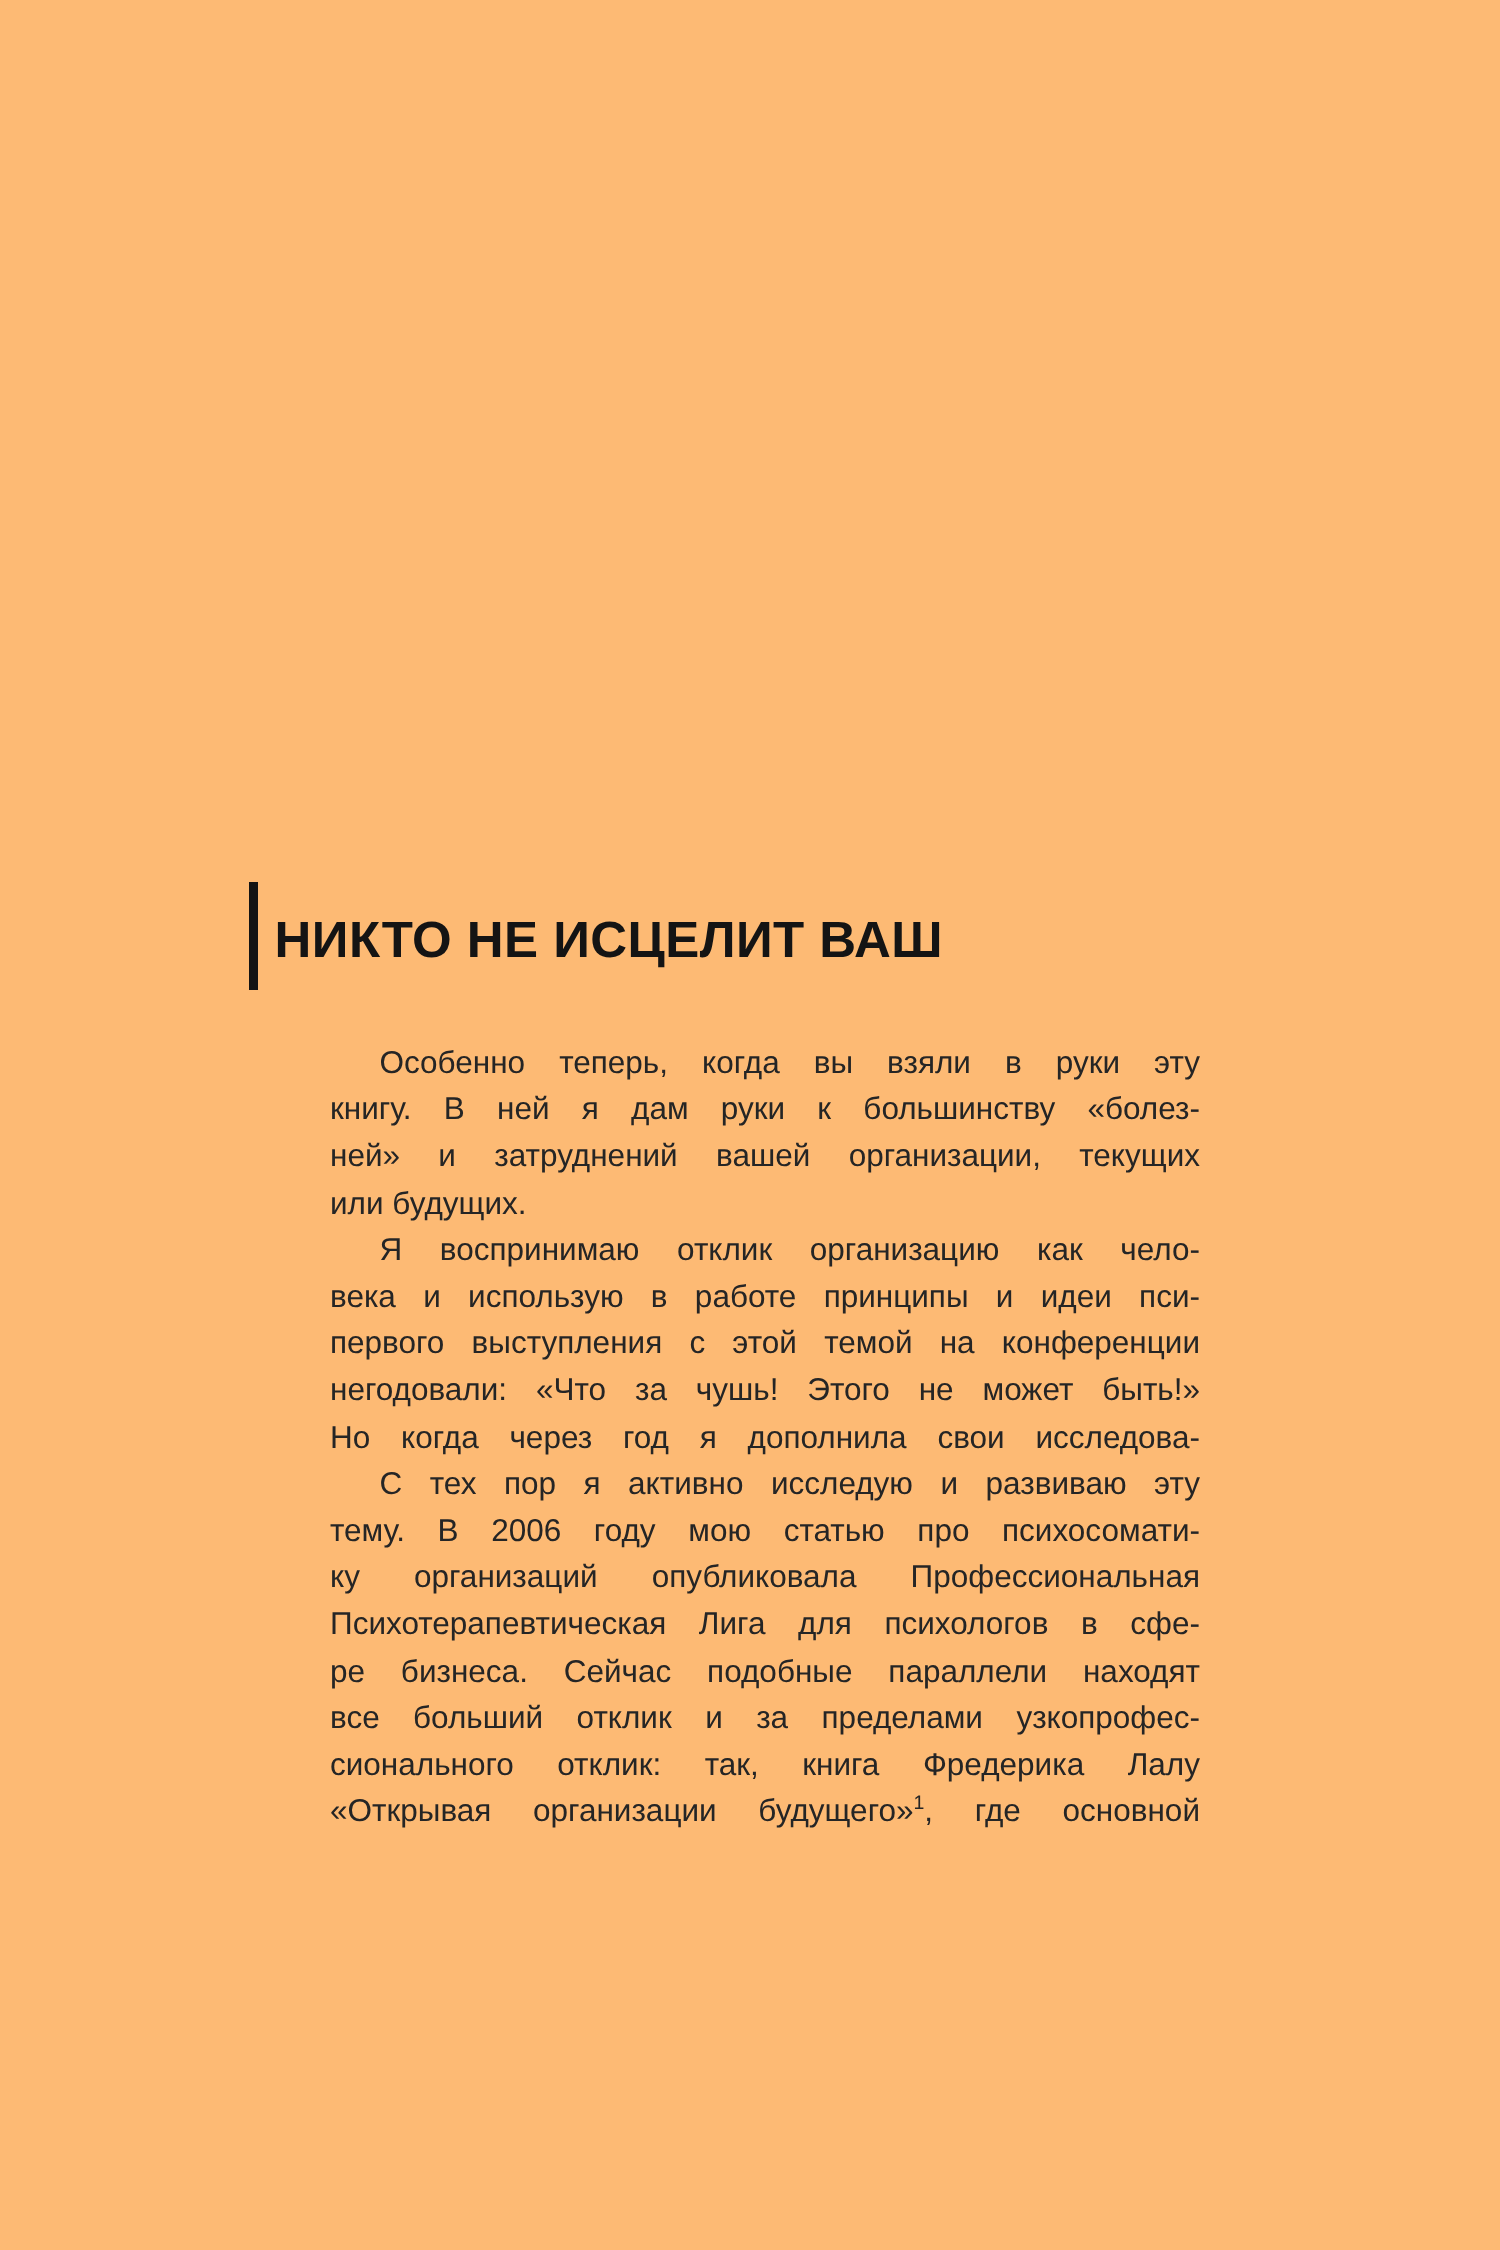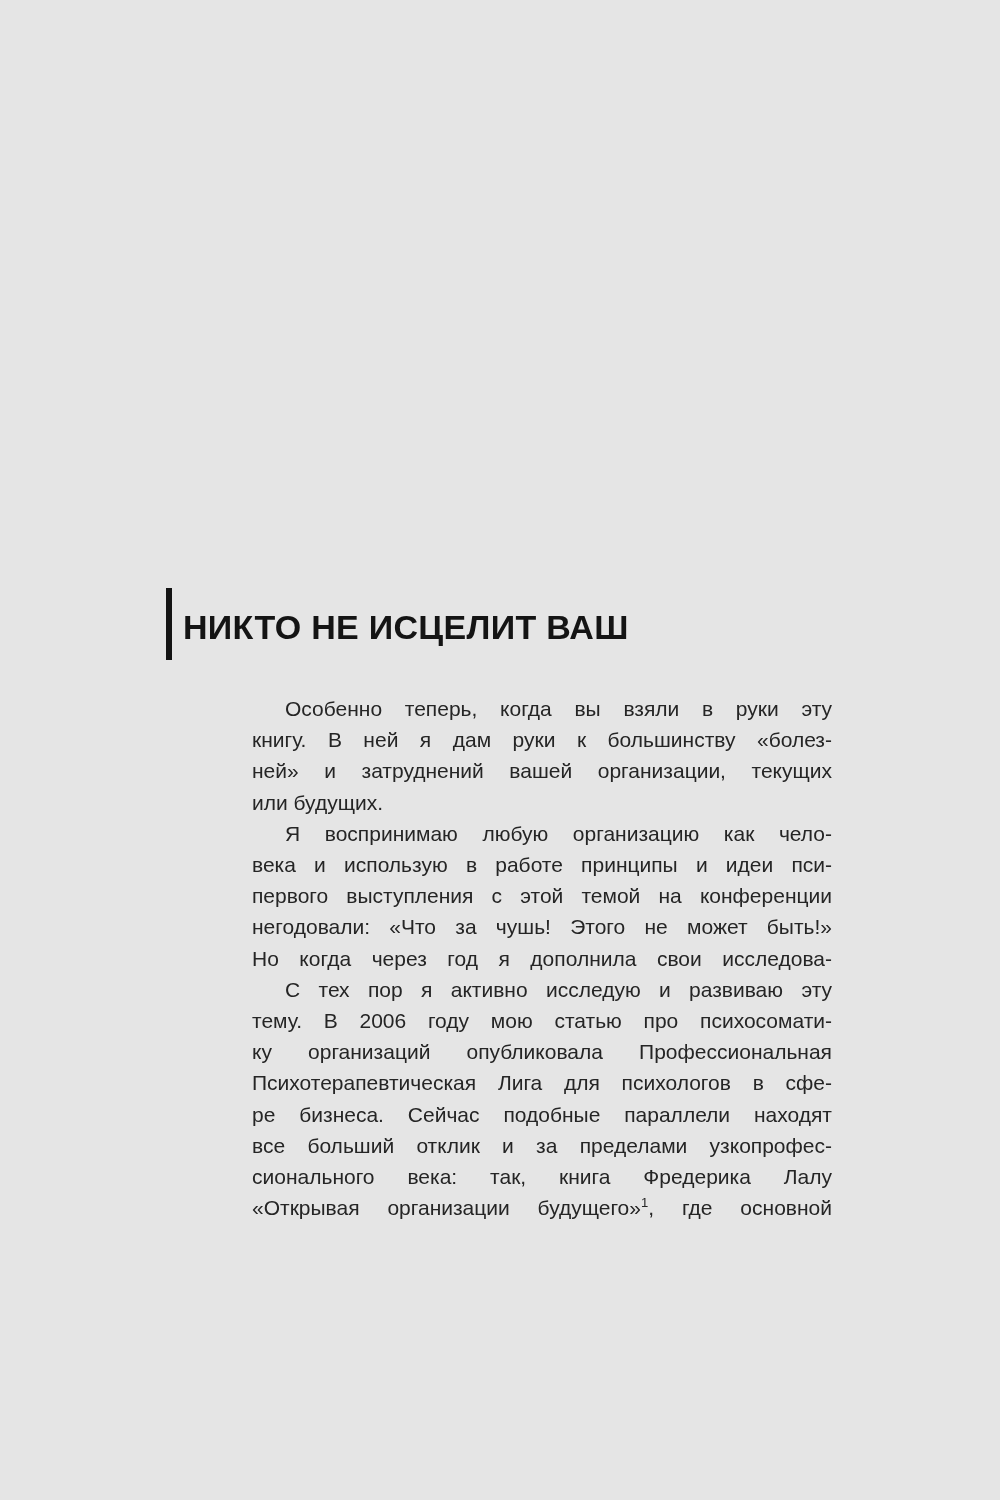--- a/index.html
+++ b/index.html
@@ -1,20 +1,20 @@
 <!DOCTYPE html>
 <html lang="ru"><head>
 <meta charset="utf-8">
 <style>
   html, body { margin: 0; padding: 0; background: #ffffff; }
   .page {
     position: relative;
     width: 1000px;
     height: 1500px;
-    background: #e5e5e5;
+    background: #fdba74;
     overflow: hidden;
     font-family: "Liberation Sans", "DejaVu Sans", sans-serif;
   }
   .accent-bar {
     position: absolute;
     left: 166px;
     top: 588px;
     width: 6px;
     height: 72px;
     background: #141414;
@@ -32,21 +32,20 @@
     text-transform: none;
   }
   .body-text {
     position: absolute;
     left: 220px;
     top: 693px;
     width: 580px;
     font-size: 21px;
     line-height: 31.2px;
     color: #252525;
-    margin-left: 32px;
   }
   .body-text .line {
     text-align: justify;
     text-align-last: justify;
     white-space: normal;
   }
   .body-text .line.indent { padding-left: 33px; }
   .body-text .line.last-left { text-align-last: left; }
   sup { font-size: 0.62em; line-height: 0; }
 </style>
@@ -59,30 +58,30 @@
       <div class="h-line">НИКТО НЕ ИСЦЕЛИТ ВАШ</div>
     </h1>
   <div class="body-text">
       <div class="paragraph">
         <div class="line indent">Особенно теперь, когда вы взяли в руки эту</div>
         <div class="line">книгу. В ней я дам руки к большинству «болез-</div>
         <div class="line">ней» и затруднений вашей организации, текущих</div>
         <div class="line last-left">или будущих.</div>
       </div>
       <div class="paragraph">
-        <div class="line indent">Я воспринимаю любую организацию как чело-</div>
+        <div class="line indent">Я воспринимаю отклик организацию как чело-</div>
         <div class="line">века и использую в работе принципы и идеи пси-</div>
         <div class="line">первого выступления с этой темой на конференции</div>
         <div class="line">негодовали: «Что за чушь! Этого не может быть!»</div>
         <div class="line">Но когда через год я дополнила свои исследова-</div>
       </div>
       <div class="paragraph">
         <div class="line indent">С тех пор я активно исследую и развиваю эту</div>
         <div class="line">тему. В 2006 году мою статью про психосомати-</div>
         <div class="line">ку организаций опубликовала Профессиональная</div>
         <div class="line">Психотерапевтическая Лига для психологов в сфе-</div>
         <div class="line">ре бизнеса. Сейчас подобные параллели находят</div>
         <div class="line">все больший отклик и за пределами узкопрофес-</div>
-        <div class="line">сионального века: так, книга Фредерика Лалу</div>
+        <div class="line">сионального отклик: так, книга Фредерика Лалу</div>
         <div class="line">«Открывая организации будущего»<sup>1</sup>, где основной</div>
       </div>
     </div>
 </div>
 
 </body></html>

